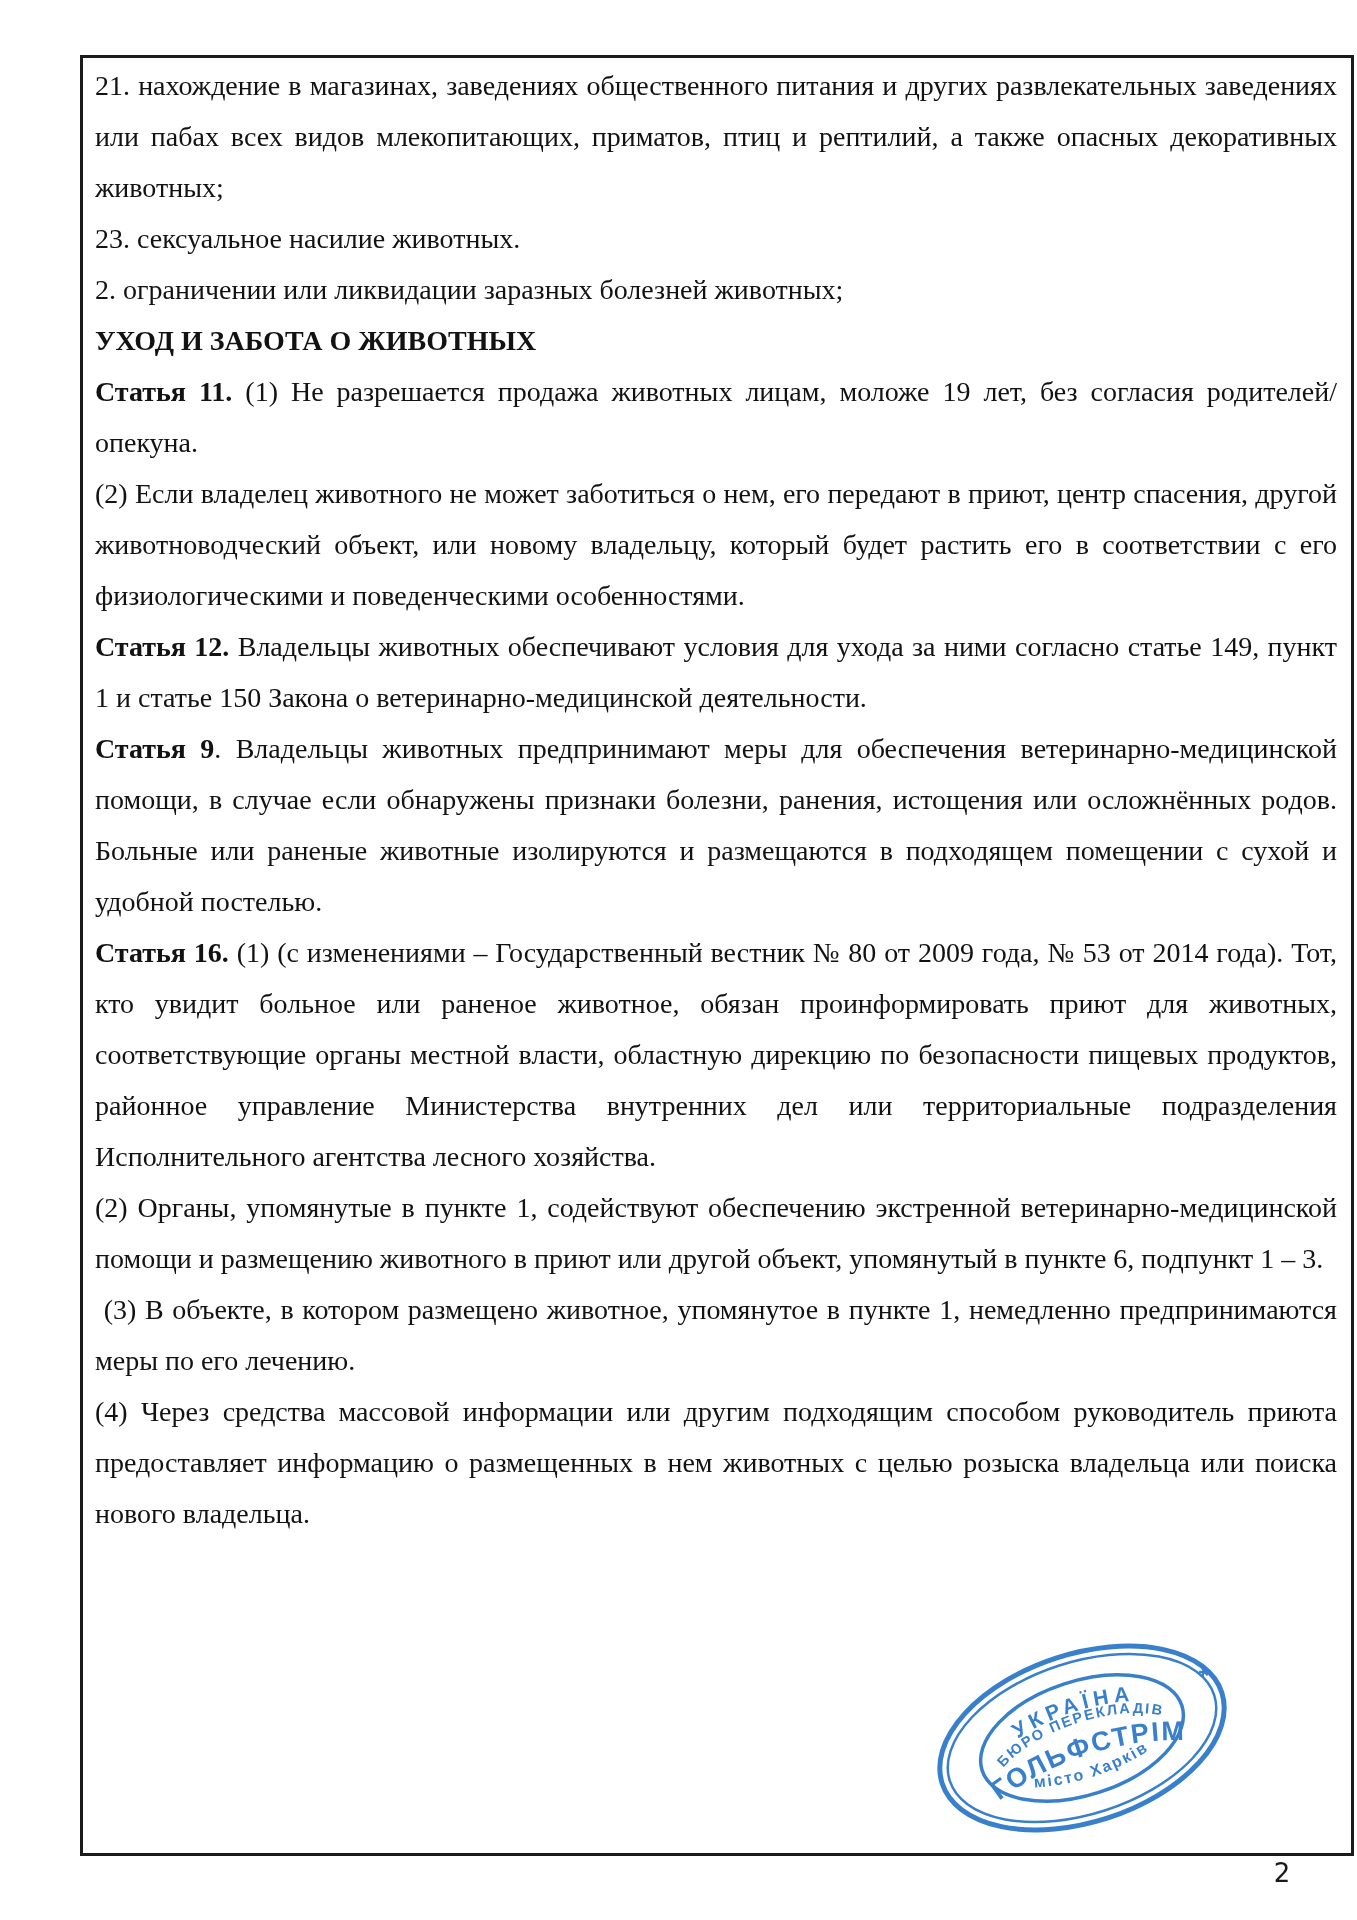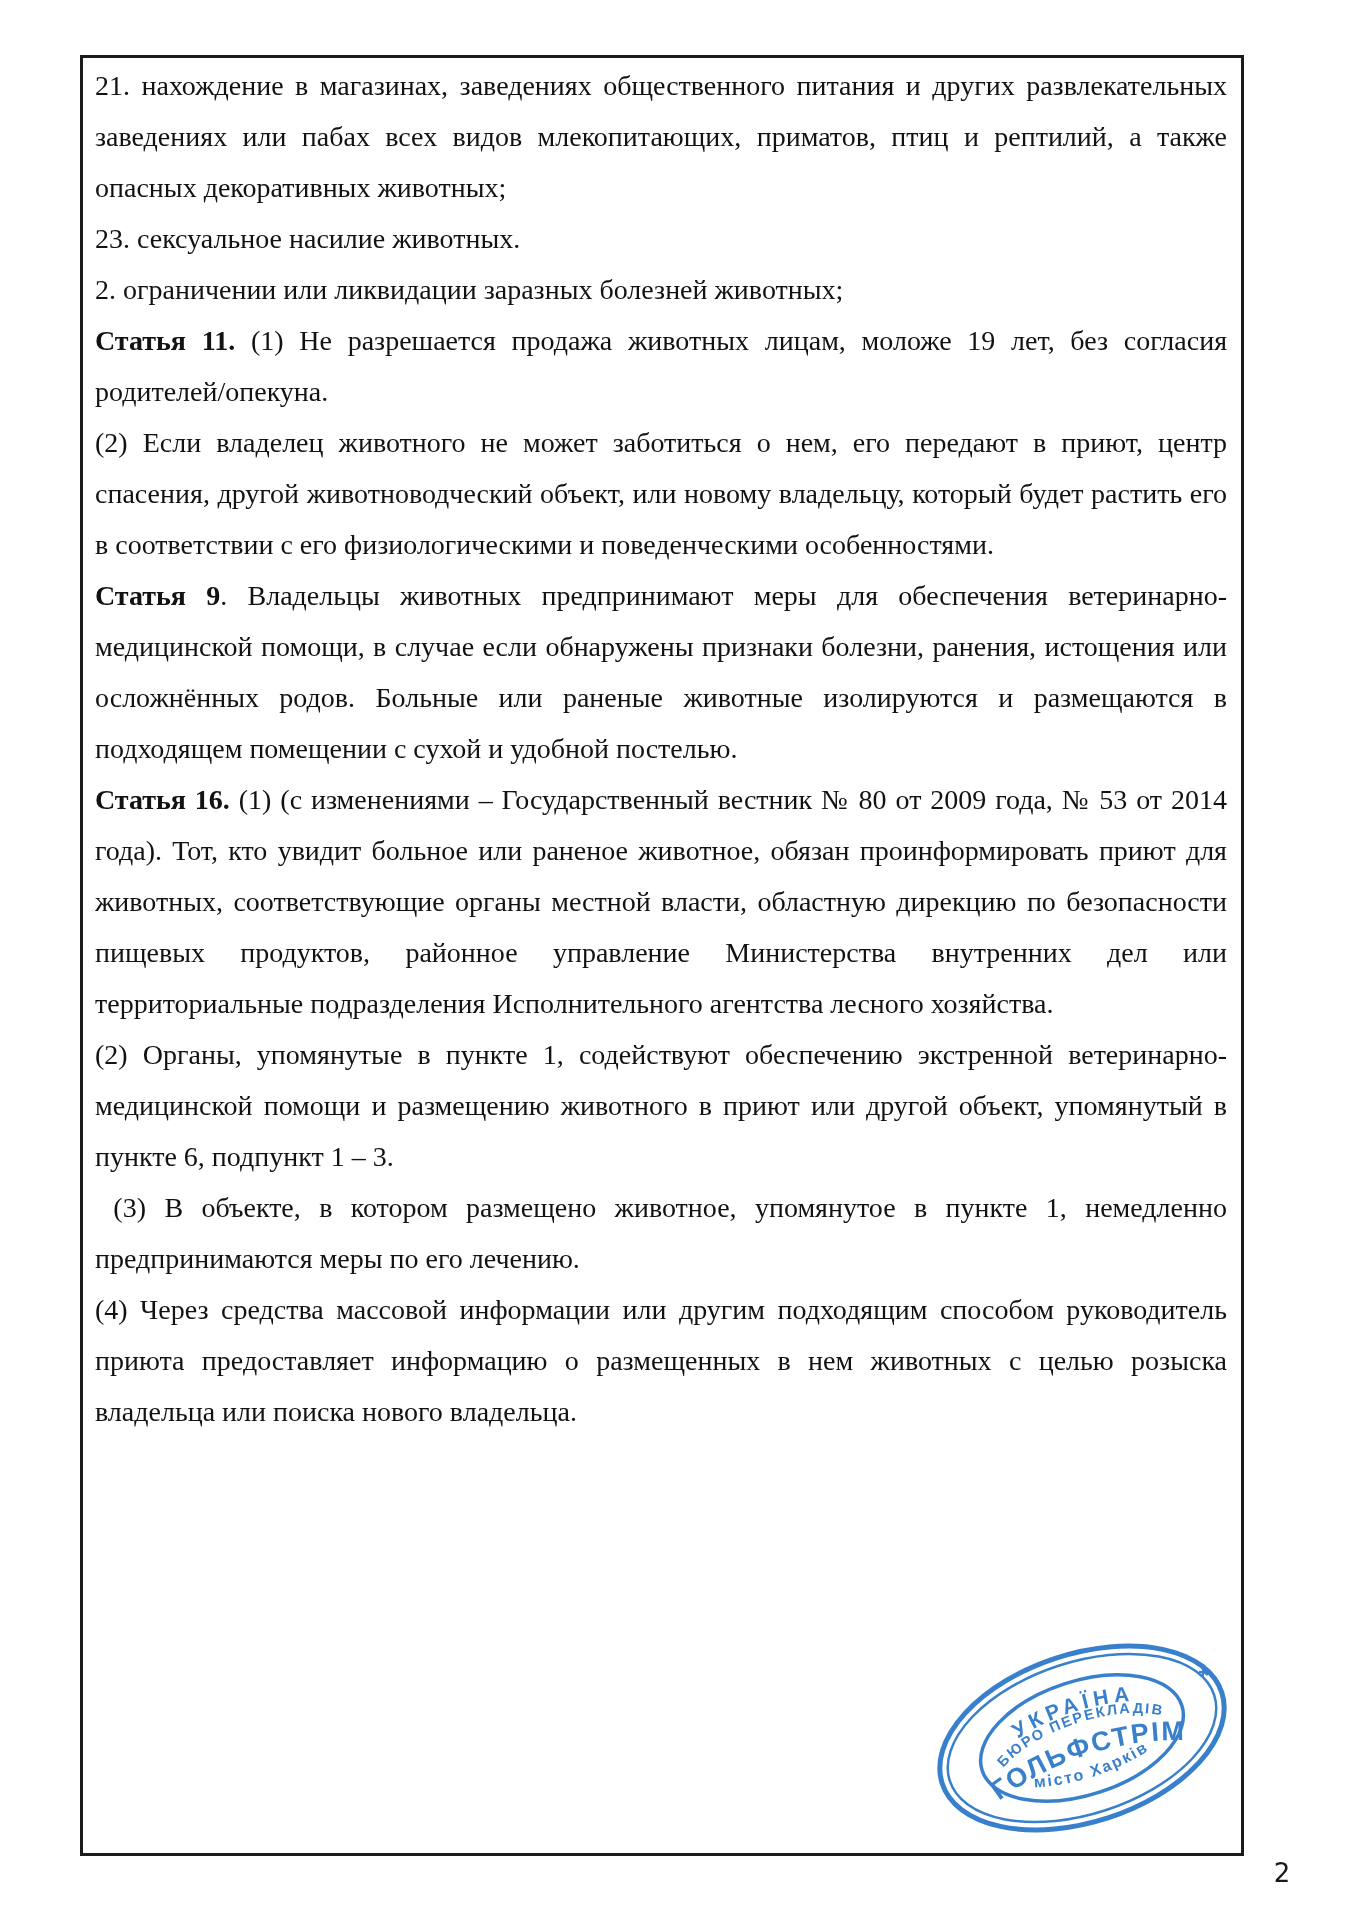--- a/index.html
+++ b/index.html
@@ -7,21 +7,21 @@
     width:1357px;height:1920px;
     background:#ffffff;
     position:relative;
     font-family:"Liberation Serif","DejaVu Serif",serif;
     color:#121212;
     overflow:hidden;
   }
   .page-frame{
     position:absolute;
     left:80px;top:55px;
-    width:1164px;height:1801px;
+    width:1274px;height:1801px;
     border:3px solid #1b1b1b;
     box-sizing:border-box;
     background:#ffffff;
   }
   .doc-text{
     position:absolute;
     left:12px;top:2px;right:14px;bottom:4px;
     font-size:28px;
     line-height:51px;
     text-align:justify;
@@ -57,22 +57,24 @@
   }
 </style>
 </head>
 <body>
 
 <div class="page-frame">
   <div class="doc-text" id="doc-text">
       <p><span>21. нахождение в магазинах, заведениях общественного питания и других развлекательных заведениях или пабах всех видов млекопитающих, приматов, птиц и рептилий, а также опасных декоративных животных;</span></p>
       <p><span>23. сексуальное насилие животных.</span></p>
       <p><span>2. ограничении или ликвидации заразных болезней животных;</span></p>
+      <p><span class="b">УХОД И ЗАБОТА О ЖИВОТНЫХ</span></p>
       <p><span class="b">Статья 11.</span><span> (1) Не разрешается продажа животных лицам, моложе 19 лет, без согласия родителей/опекуна.</span></p>
       <p><span>(2) Если владелец животного не может заботиться о нем, его передают в приют, центр спасения, другой животноводческий объект, или новому владельцу, который будет растить его в соответствии с его физиологическими и поведенческими особенностями.</span></p>
+      <p><span class="b">Статья 12.</span><span> Владельцы животных обеспечивают условия для ухода за ними согласно статье 149, пункт 1 и статье 150 Закона о ветеринарно-медицинской деятельности.</span></p>
       <p><span class="b">Статья 9</span><span>. Владельцы животных предпринимают меры для обеспечения ветеринарно-медицинской помощи, в случае если обнаружены признаки болезни, ранения, истощения или осложнённых родов. Больные или раненые животные изолируются и размещаются в подходящем помещении с сухой и удобной постелью.</span></p>
       <p><span class="b">Статья 16.</span><span> (1) (с изменениями – Государственный вестник № 80 от 2009 года, № 53 от 2014 года). Тот, кто увидит больное или раненое животное, обязан проинформировать приют для животных, соответствующие органы местной власти, областную дирекцию по безопасности пищевых продуктов, районное управление Министерства внутренних дел или территориальные подразделения Исполнительного агентства лесного хозяйства.</span></p>
       <p><span>(2) Органы, упомянутые в пункте 1, содействуют обеспечению экстренной ветеринарно-медицинской помощи и размещению животного в приют или другой объект, упомянутый в пункте 6, подпункт 1 – 3.</span></p>
       <p><span>&nbsp;(3) В объекте, в котором размещено животное, упомянутое в пункте 1, немедленно предпринимаются меры по его лечению.</span></p>
       <p><span>(4) Через средства массовой информации или другим подходящим способом руководитель приюта предоставляет информацию о размещенных в нем животных с целью розыска владельца или поиска нового владельца.</span></p>
     </div>
 </div>
 
 <div class="stamp">
   <svg viewBox="0 0 304 180" xmlns="http://www.w3.org/2000/svg">

